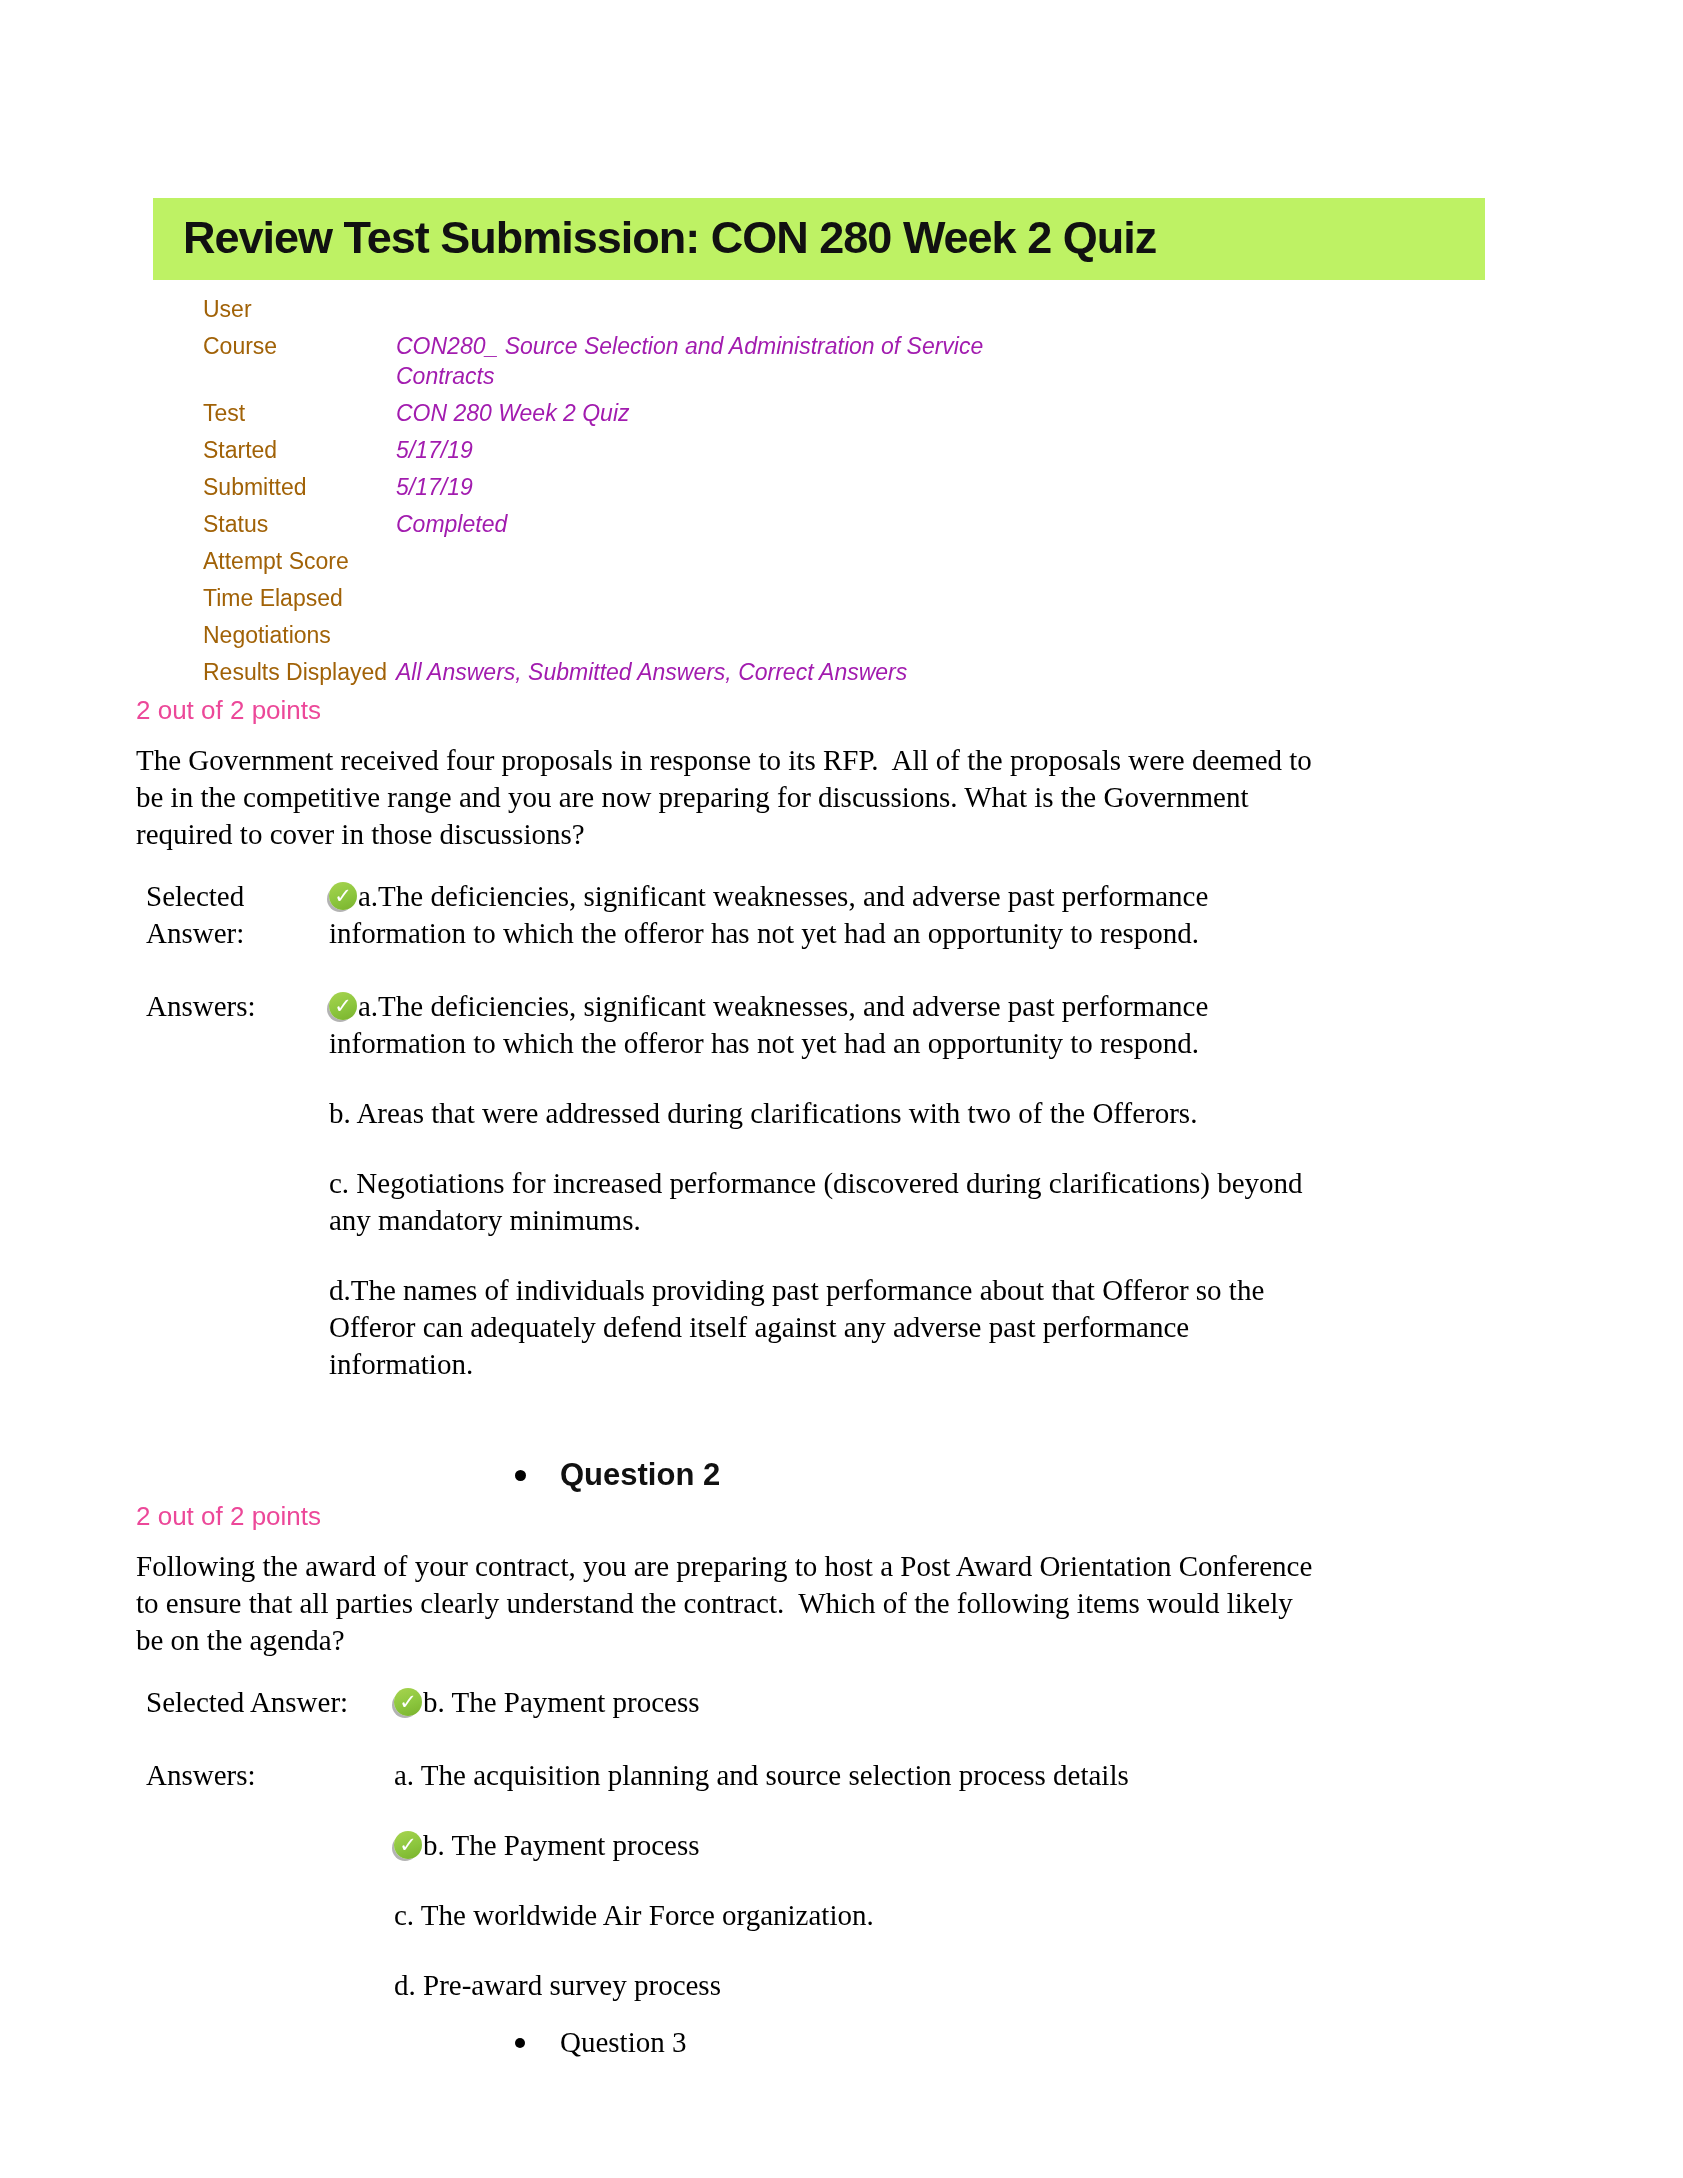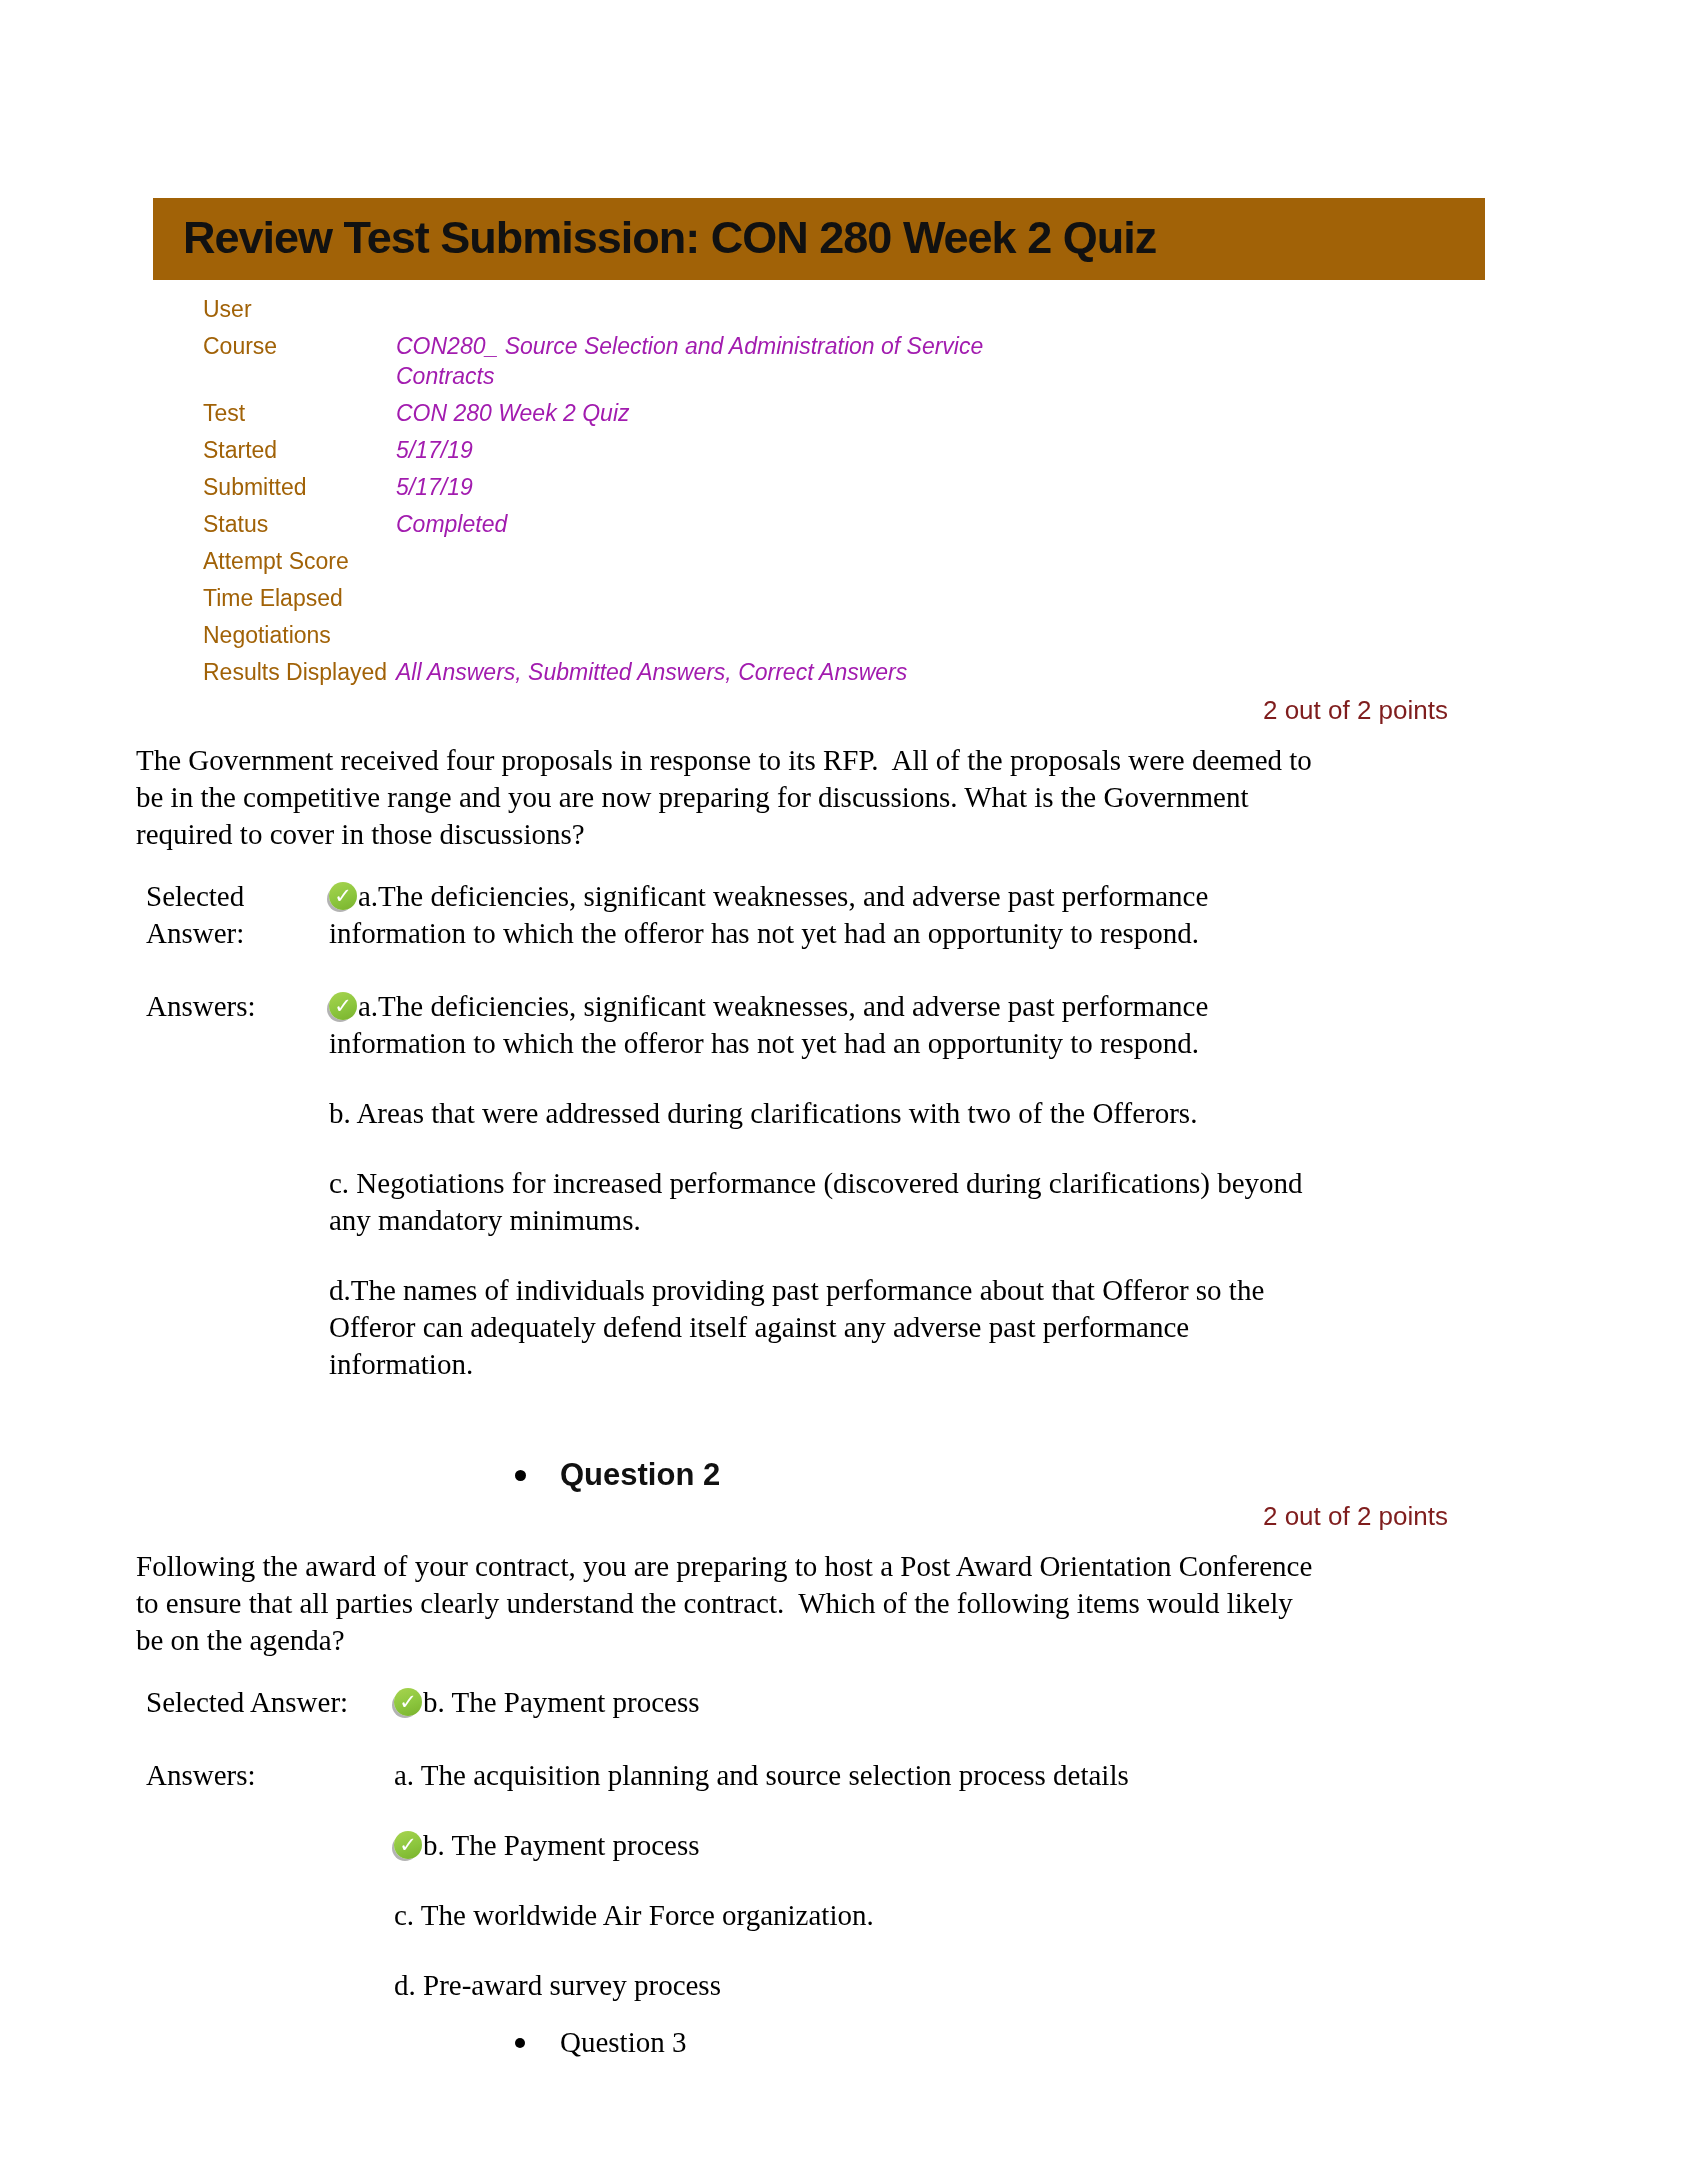--- a/index.html
+++ b/index.html
@@ -10,21 +10,21 @@
     position: relative;
     font-family: "Liberation Sans", sans-serif;
     color: #000;
     overflow: hidden;
   }
 
   
   .title-band {
     margin: 198px 0 0 153px;
     width: 1332px;
-    background: #a16207;
+    background: #bef264;
     padding: 14px 0 16px 30px;
   }
   .title-band h1 {
     font-family: "Liberation Sans", "DejaVu Sans", sans-serif;
     font-weight: bold;
     font-size: 45px;
     letter-spacing: -1px;
     color: #111;
   }
 
@@ -55,23 +55,22 @@
   }
   .q-heading h2 {
     font-family: "Liberation Sans", "DejaVu Sans", sans-serif;
     font-weight: bold;
     font-size: 31px;
     color: #111;
   }
   .q-points {
     margin-left: 136px;
     width: 1312px;
-    text-align: right;
     font-size: 26px;
-    color: #7f1d1d;
+    color: #ec4899;
     margin-top: 8px;
   }
   .q-text {
     font-family: "Liberation Serif", "DejaVu Serif", serif;
     font-size: 29px;
     line-height: 37px;
     margin: 16px 0 0 136px;
     max-width: 1188px;
     white-space: pre-wrap;
   }

